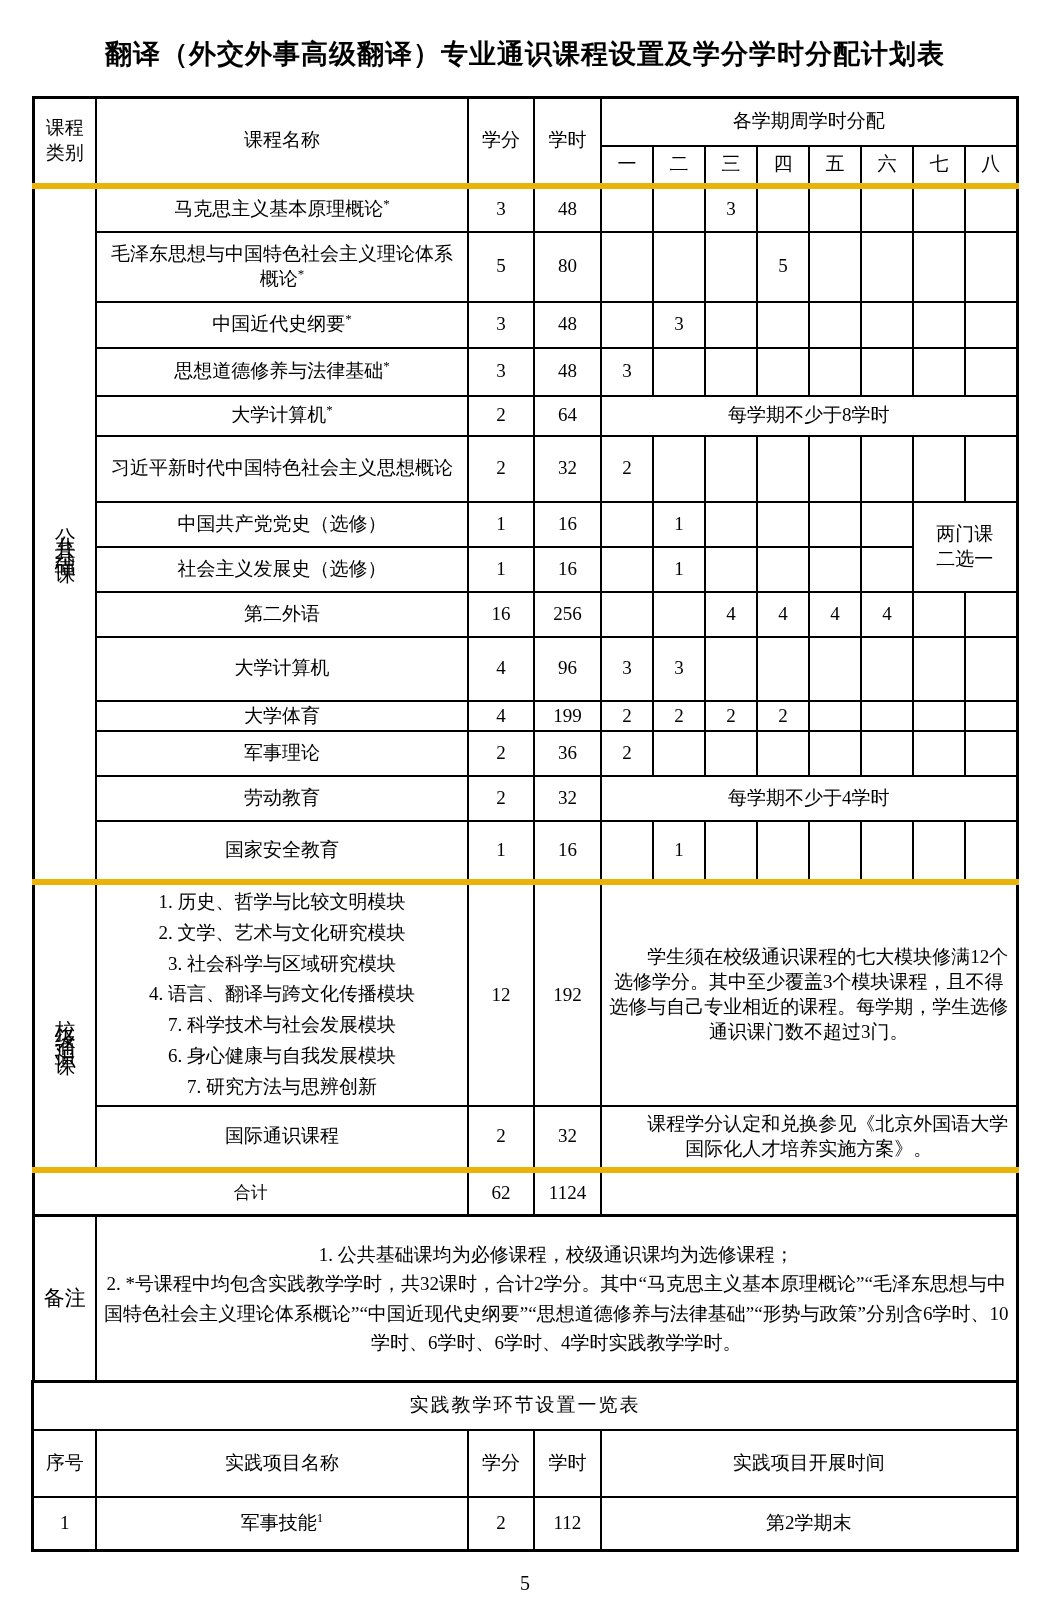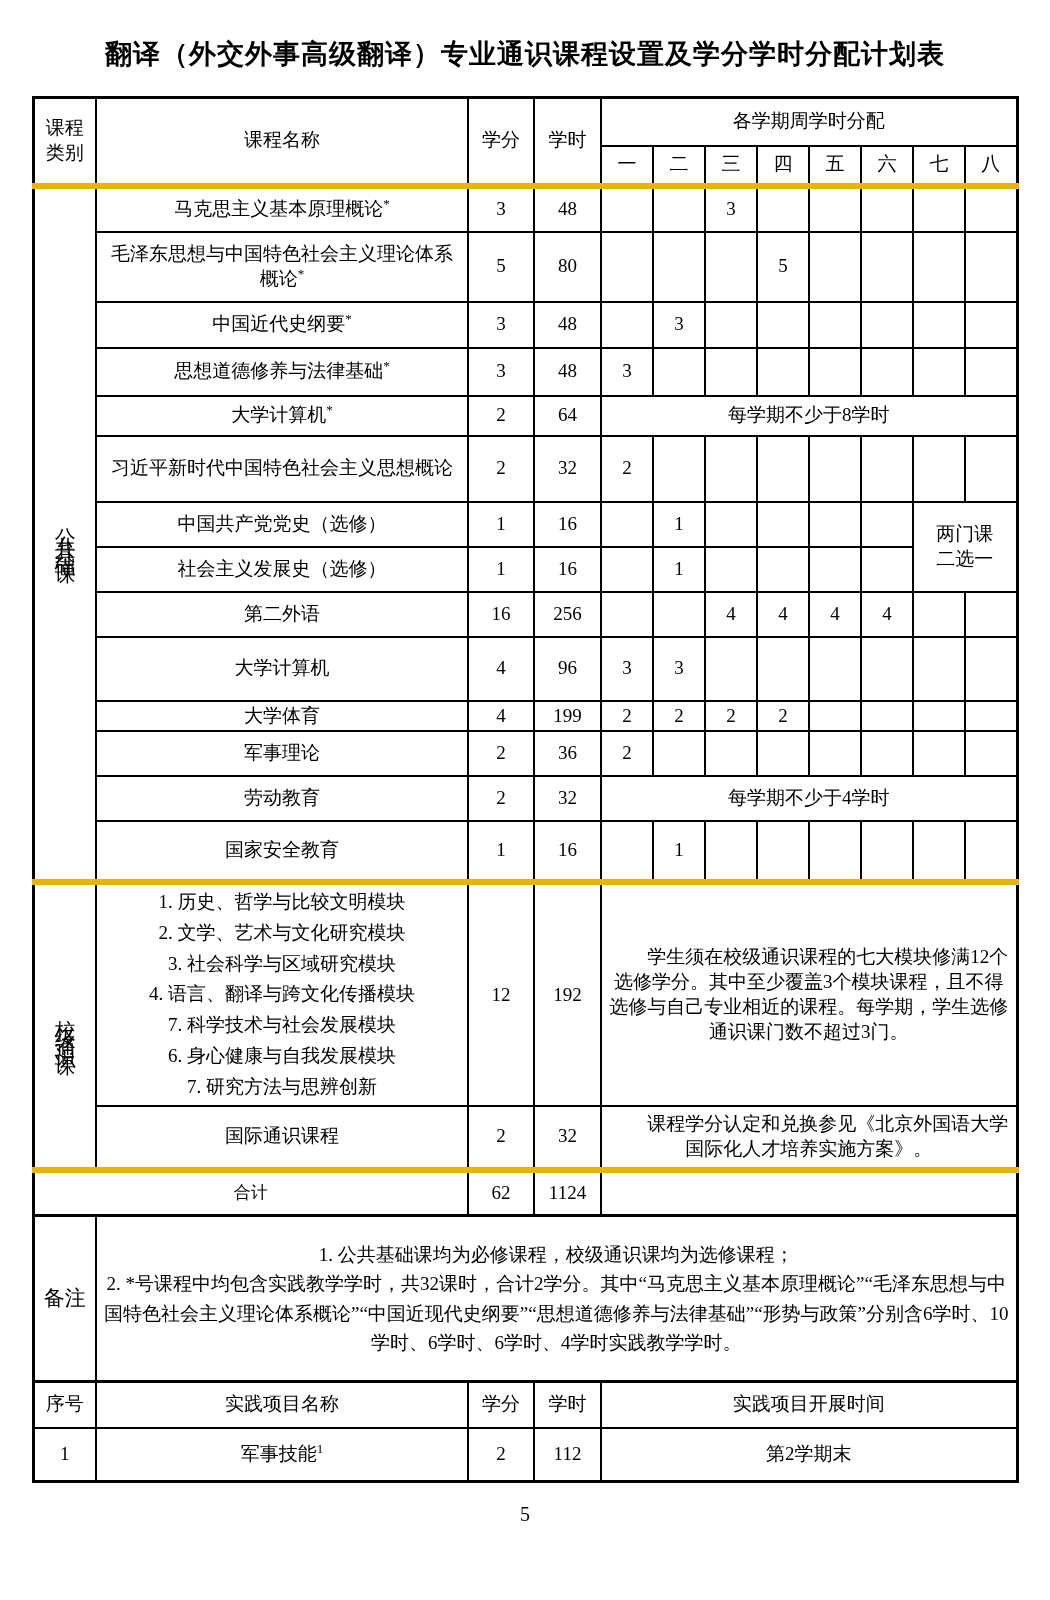--- a/index.html
+++ b/index.html
@@ -316,21 +316,24 @@
 
   <table class="tbl">
     <colgroup>
       <col style="width:63px">
         <col style="width:372px">
         <col style="width:66px">
         <col style="width:67px">
         <col style="width:416px">
     </colgroup>
     <tbody>
-      <tr style="height:46px">
+      <tr style="height:48px">
+        <td colspan="5" class="practice-title">实践教学环节设置一览表</td>
+      </tr>
+      <tr style="height:67px">
         <th class="hdr">序号</th>
         <th class="hdr">实践项目名称</th>
         <th class="hdr">学分</th>
         <th class="hdr">学时</th>
         <th class="hdr">实践项目开展时间</th>
       </tr>
       <tr style="height:54px">
         <td>1</td>
         <td><span>军事技能</span><sup>1</sup></td>
         <td>2</td>

